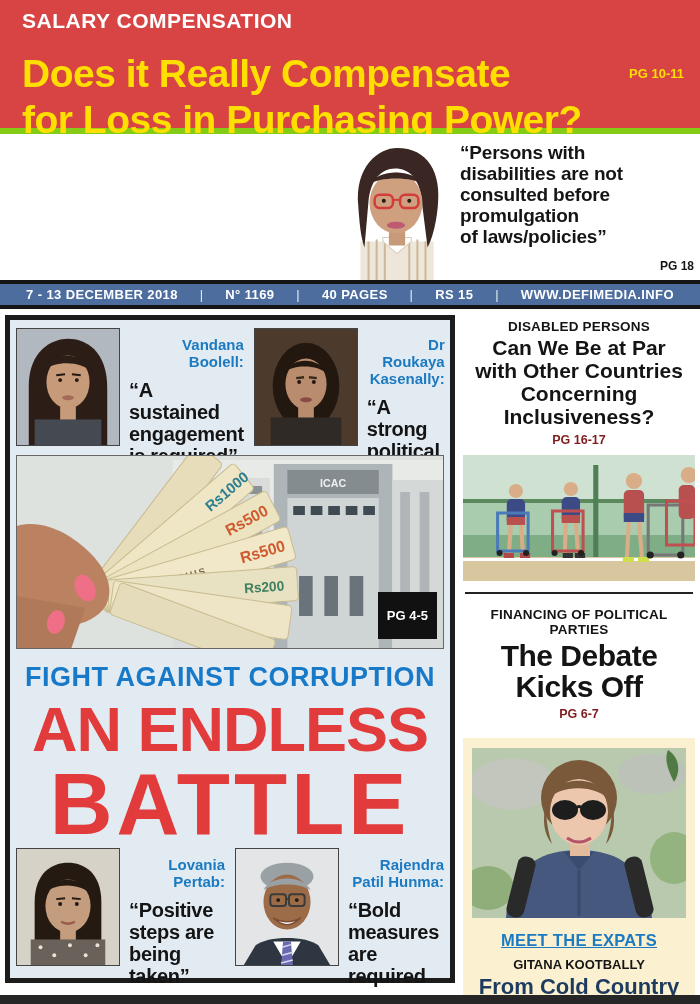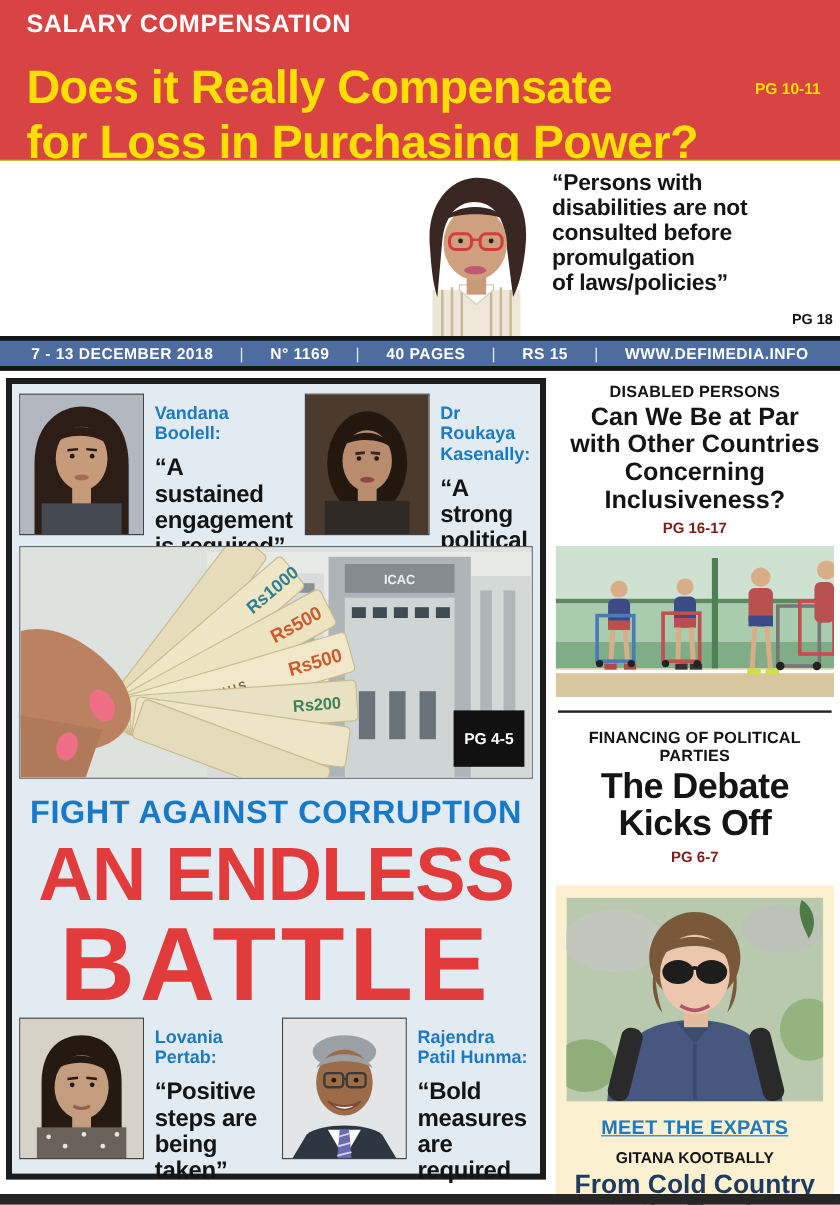--- a/index.html
+++ b/index.html
@@ -1,20 +1,20 @@
 <!DOCTYPE html>
 <html><head>
 <meta charset="utf-8">
 <style>
   * { margin:0; padding:0; box-sizing:border-box; }
   body { background:#888; font-family:"Liberation Sans", sans-serif; }
   .page { width:700px; height:1004px; background:#fff; position:relative; margin:0 auto; overflow:hidden; }
 
   
-  .banner { height:134px; background:#d84343; border-bottom:1px solid #84cc16; padding:9px 18px 0 22px; position:relative; }
+  .banner { height:134px; background:#d84343; border-bottom:6px solid #84cc16; padding:9px 18px 0 22px; position:relative; }
   .banner-kicker { color:#fff; font-size:21px; font-weight:800; letter-spacing:.5px; }
   .banner-headline { color:#ffdf00; font-size:39px; font-weight:900; line-height:46px; letter-spacing:-.5px; margin-top:18px; }
   .banner-pg { position:absolute; right:16px; top:66px; color:#ffdf00; font-size:13px; font-weight:800; }
 
   
   .masthead { height:146px; position:relative; background:#fff; }
   .logo-news { position:absolute; left:8px; top:-6px; font-size:104px; font-weight:900; color:#3c63ad; letter-spacing:-3px; line-height:104px;
                text-shadow:-2px -2px 0 #7b9bd6, 2px 2px 0 #24468c, 4px 5px 4px rgba(0,0,0,.35); }
   .logo-sub { position:absolute; left:88px; top:104px; font-size:30px; font-weight:700; color:#e12f2f; letter-spacing:3px; }
   .masthead-photo { position:absolute; left:338px; bottom:0; width:114px; height:140px; }
@@ -31,21 +31,21 @@
 
   
   .content { display:flex; gap:8px; padding:6px 5px 0 5px; }
 
   
   .main-box { width:450px; height:668px; border:5px solid #1c1c1c; background:#e3ebf2; padding:8px 6px; display:flex; flex-direction:column; }
   .quote-row { display:flex; gap:10px; height:122px; }
   .quote-card { flex:1; display:flex; gap:9px; }
   .q-photo { width:104px; height:118px; border:1px solid #444; flex:none; }
   .q-block { padding-top:8px; }
-  .q-name { font-size:15px; font-weight:800; color:#1b7ac1; line-height:17px; }
+  .q-name { font-size:15px; font-weight:800; color:#1b7ac1; line-height:17px;text-align:right; }
   .q-quote { font-size:20px; font-weight:900; color:#141414; line-height:22px; margin-top:9px; letter-spacing:-.3px; }
   .main-photo { position:relative; height:194px; border:1px solid #666; margin:5px 0 4px; background:#dde2df; }
   .main-photo svg { display:block; width:100%; height:100%; }
   .pg-badge { position:absolute; right:6px; bottom:9px; background:#111; color:#fff; font-size:13px; font-weight:800; padding:16px 9px; }
   .story-kicker { text-align:center; color:#1779c8; font-size:27px; font-weight:900; letter-spacing:.5px; margin-top:9px; }
   .story-h1 { text-align:center; color:#e23b3b; font-size:63px; font-weight:900; line-height:66px; letter-spacing:-1px; margin-top:3px; }
   .story-h2 { text-align:center; color:#e23b3b; font-size:87px; font-weight:900; line-height:84px; letter-spacing:4px; }
   .quote-row.bottom { margin-top:auto; }
 
   

